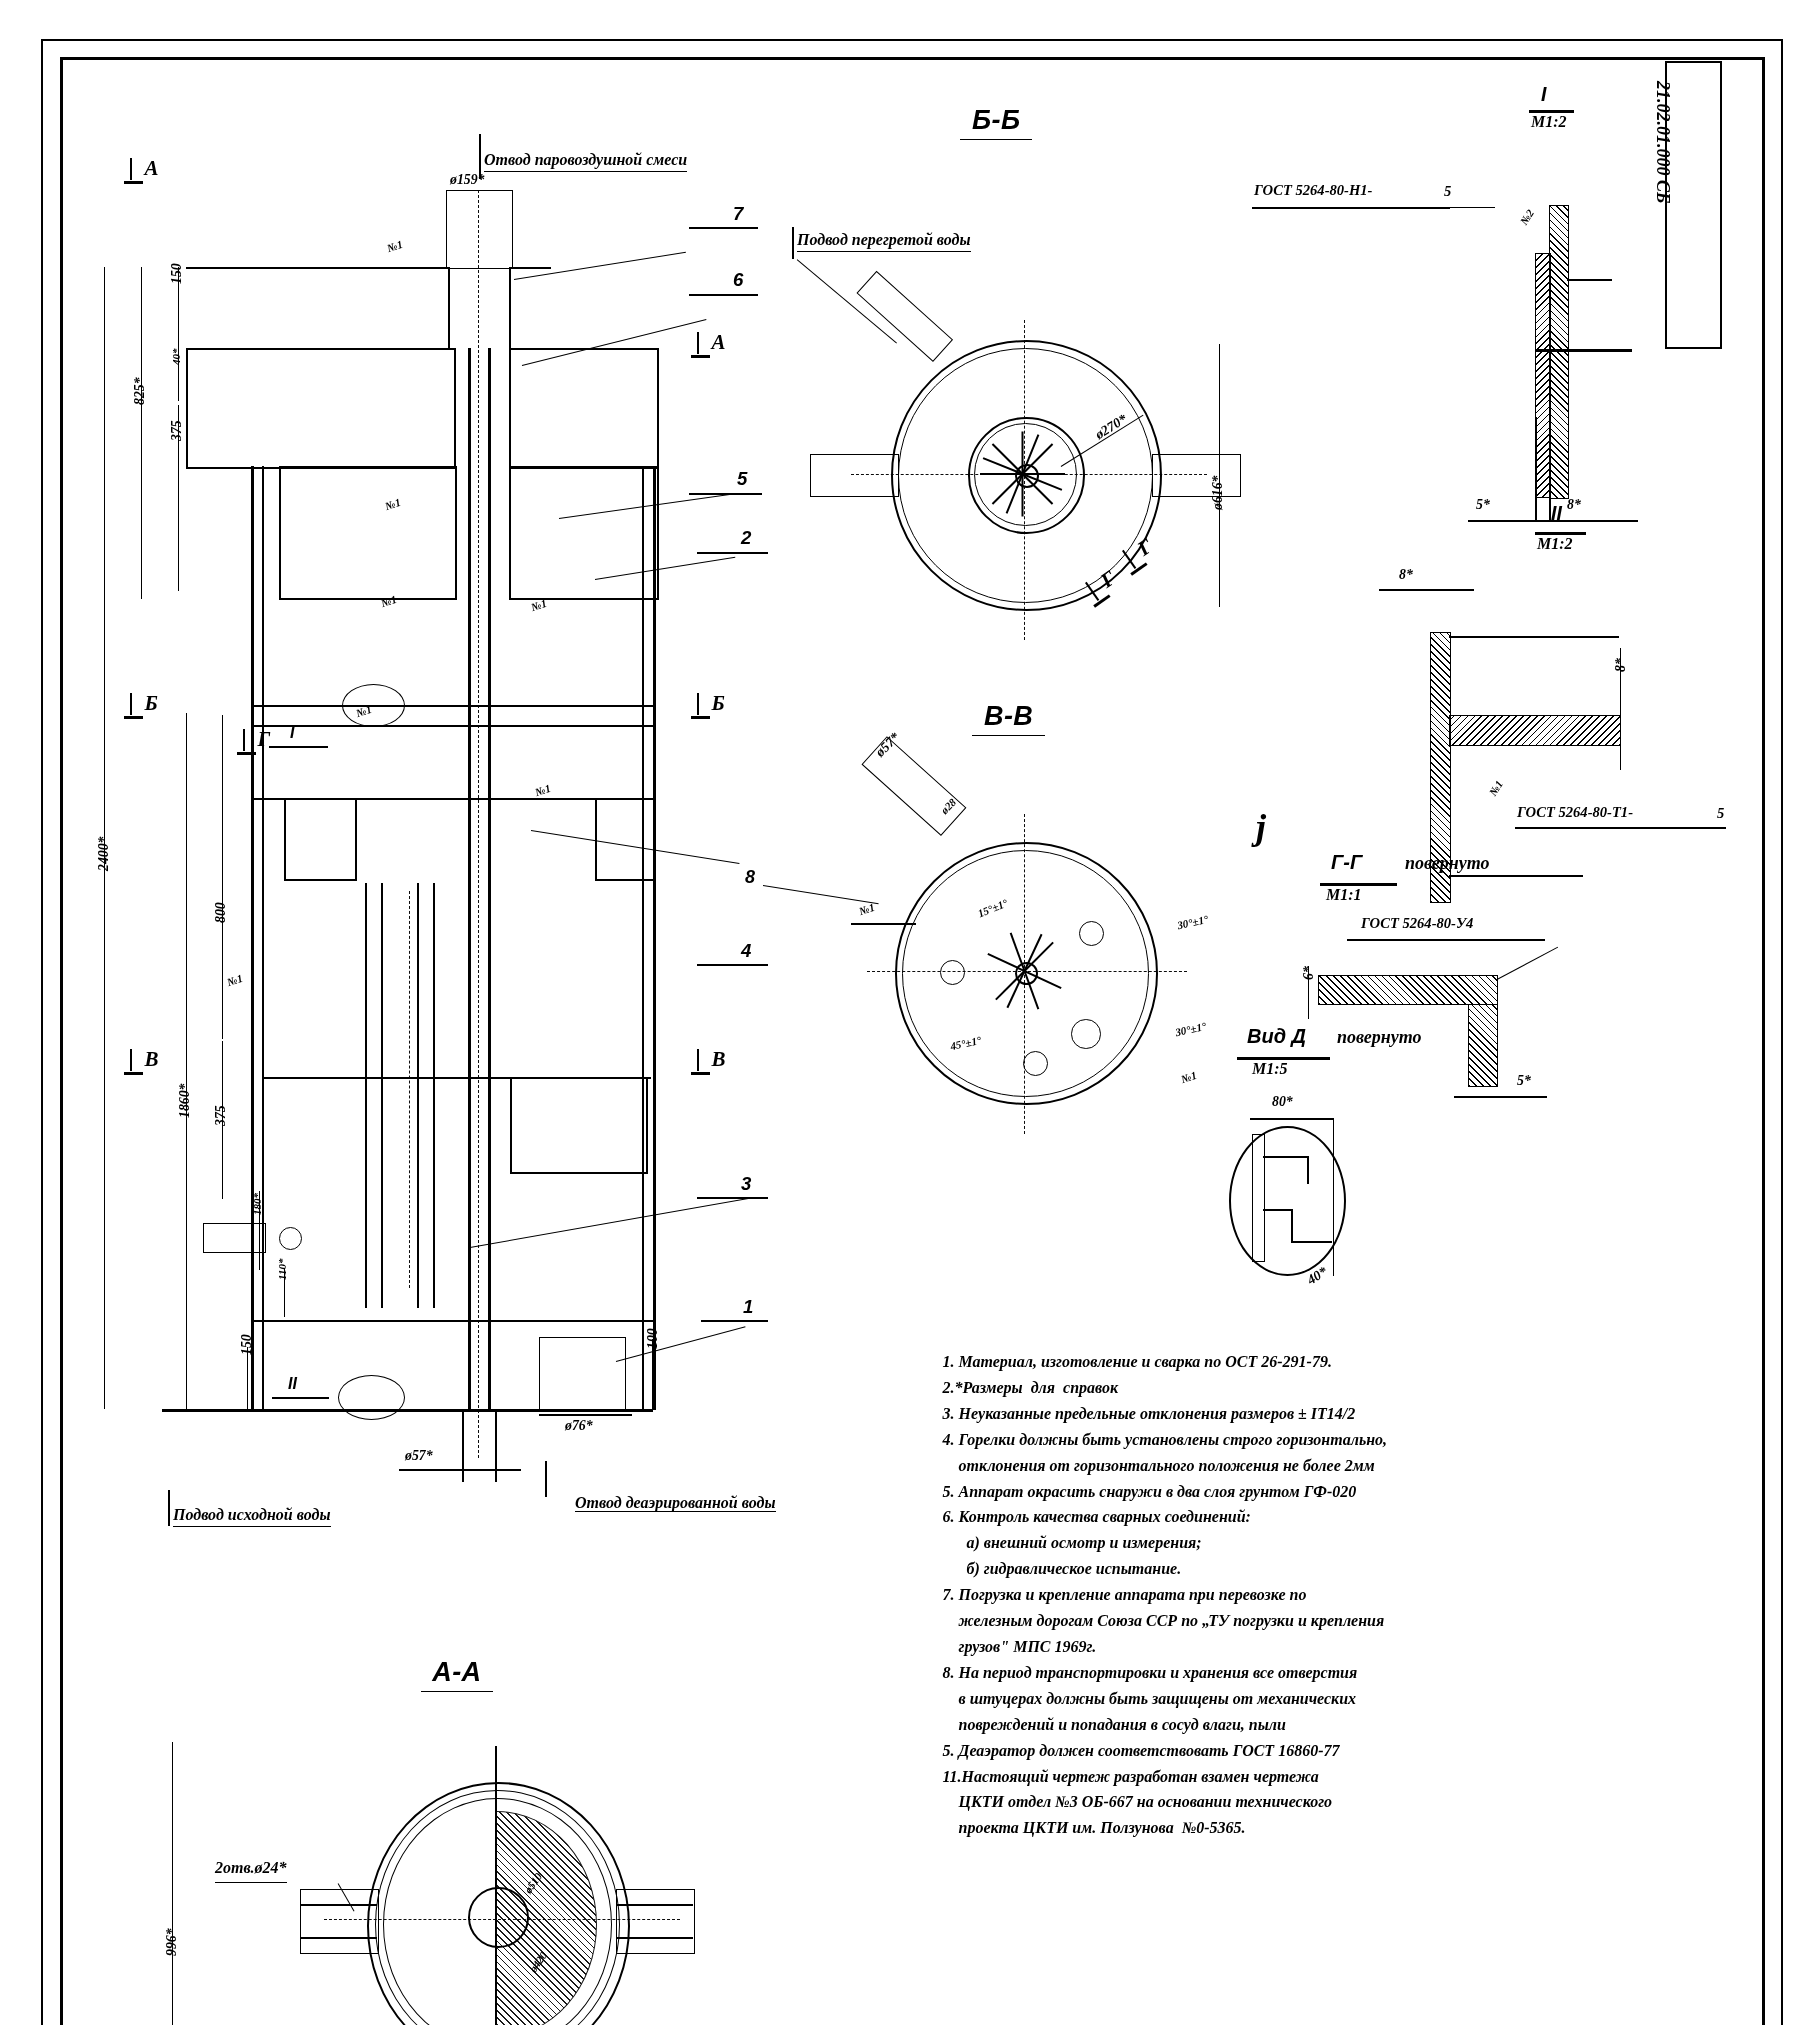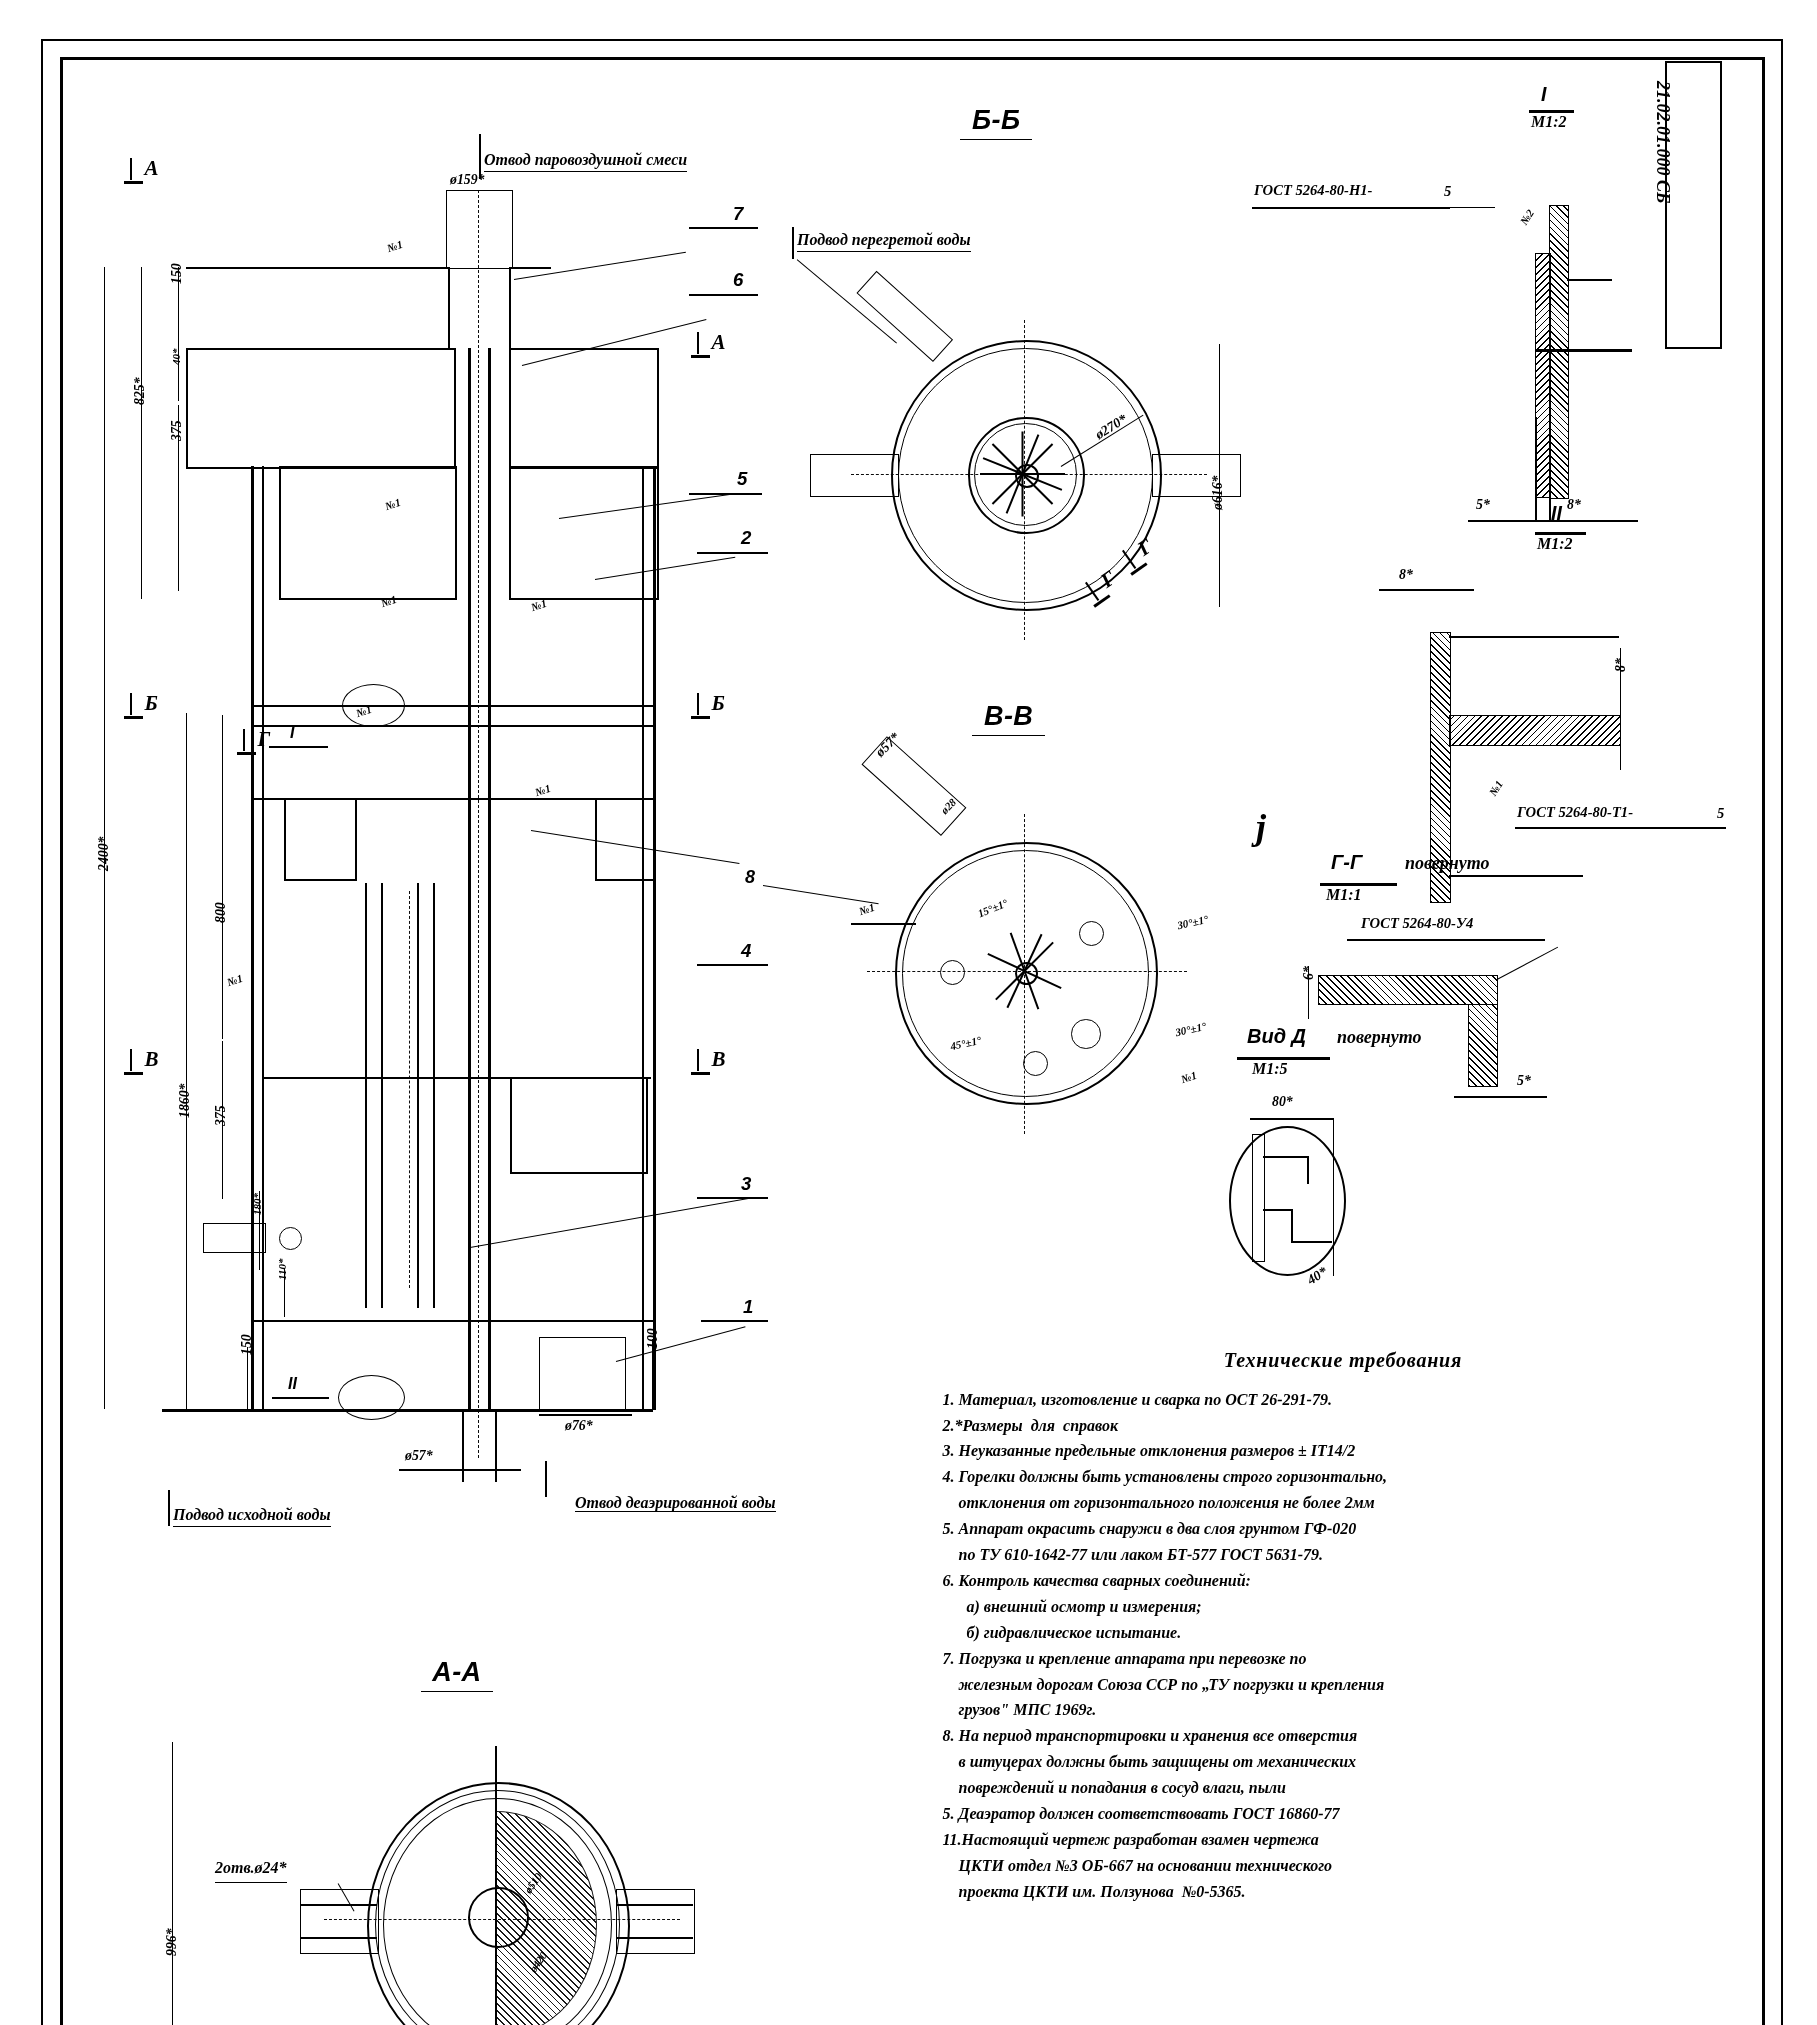--- a/index.html
+++ b/index.html
@@ -404,29 +404,27 @@
     <div class="ln h2" style="left:1263px;top:1209px;width:28px;"></div>
     <div class="ln v2" style="left:1291px;top:1209px;height:32px;"></div>
     <div class="ln h2" style="left:1291px;top:1241px;width:41px;"></div>
     <div class="ln v1" style="left:1333px;top:1118px;height:158px;"></div>
     <div class="hw dim" style="position:absolute;left:1307px;top:1268px;transform:rotate(-32deg);">40*</div>
   </div>
 
   <div class="hw" style="position:absolute;left:1256px;top:806px;font-size:36px;color:#000;">j</div>
 
   <div style="position:absolute;left:936px;top:1349px;width:814px;">
-    <div class="hw" style="font-size:20px;text-align:center;margin-bottom:14.6px;letter-spacing:0.8px;">Технические требования</div>
     <div style="padding-left:6.5px;">
       <div class="hw req-line">1. Материал, изготовление и сварка по ОСТ 26-291-79.</div>
       <div class="hw req-line">2.*Размеры  для  справок</div>
       <div class="hw req-line">3. Неуказанные предельные отклонения размеров ± IT14/2</div>
       <div class="hw req-line">4. Горелки должны быть установлены строго горизонтально,</div>
       <div class="hw req-line">    отклонения от горизонтального положения не более 2мм</div>
       <div class="hw req-line">5. Аппарат окрасить снаружи в два слоя грунтом ГФ-020</div>
-      <div class="hw req-line">    по ТУ 610-1642-77 или лаком БТ-577 ГОСТ 5631-79.</div>
       <div class="hw req-line">6. Контроль качества сварных соединений:</div>
       <div class="hw req-line">      а) внешний осмотр и измерения;</div>
       <div class="hw req-line">      б) гидравлическое испытание.</div>
       <div class="hw req-line">7. Погрузка и крепление аппарата при перевозке по</div>
       <div class="hw req-line">    железным дорогам Союза ССР по „ТУ погрузки и крепления</div>
       <div class="hw req-line">    грузов" МПС 1969г.</div>
       <div class="hw req-line">8. На период транспортировки и хранения все отверстия</div>
       <div class="hw req-line">    в штуцерах должны быть защищены от механических</div>
       <div class="hw req-line">    повреждений и попадания в сосуд влаги, пыли</div>
       <div class="hw req-line">5. Деаэратор должен соответствовать ГОСТ 16860-77</div>

